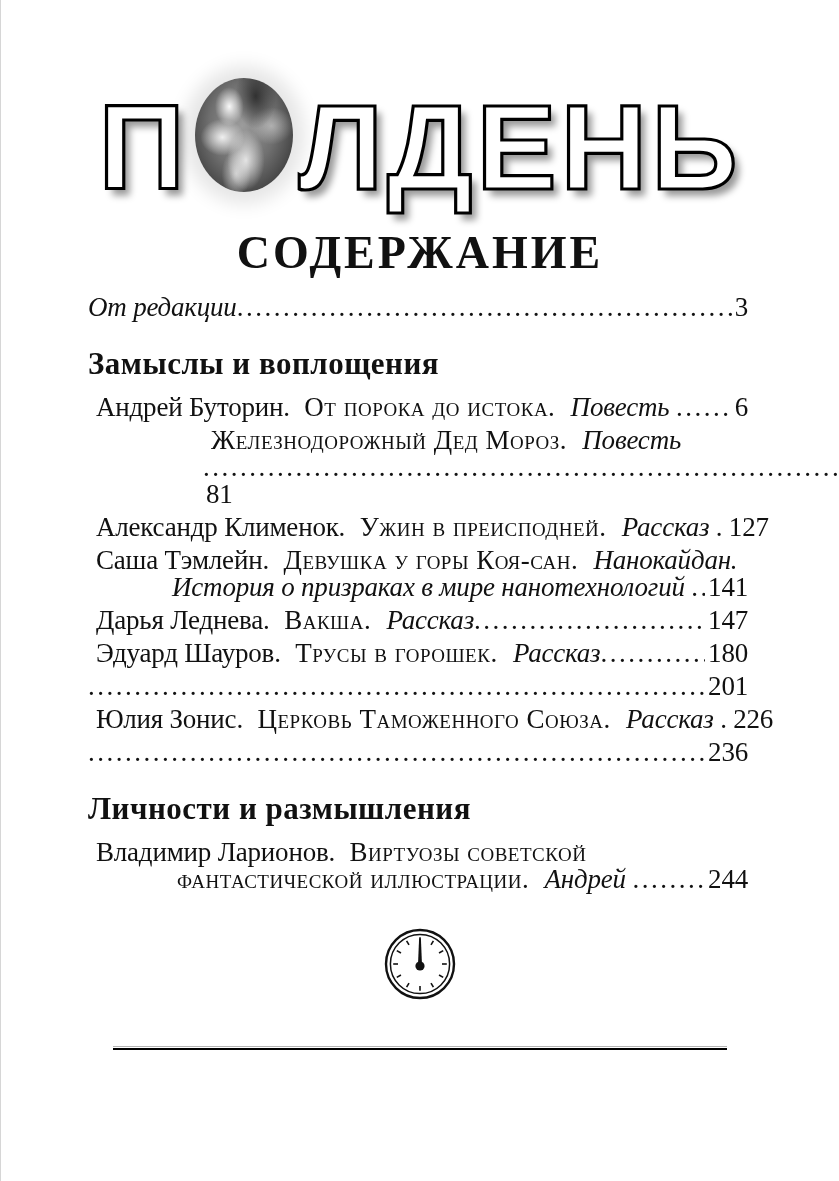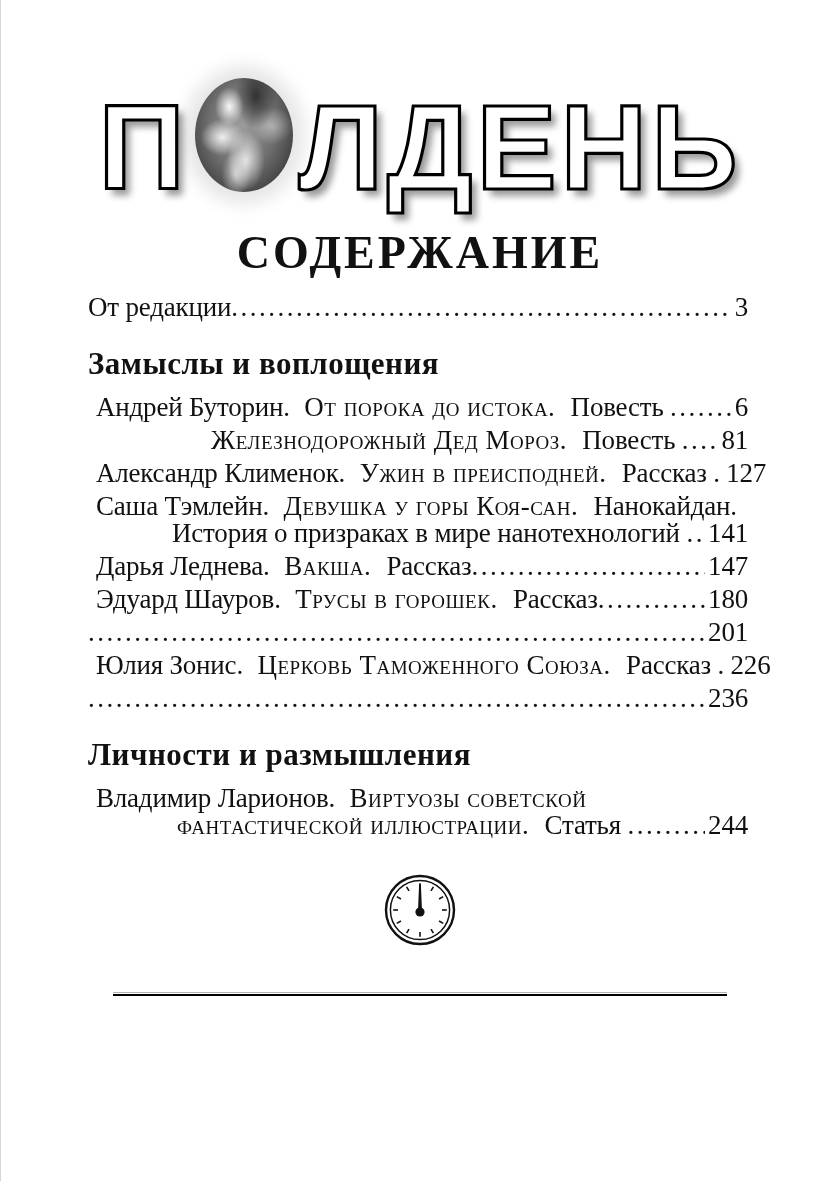--- a/index.html
+++ b/index.html
@@ -61,21 +61,21 @@
   .toc-front{margin-top:17px;}
   .toc-line{
     display:flex;align-items:baseline;
     font-size:27px;line-height:27px;
     letter-spacing:-0.2px;
   }
   .toc-entry{margin-bottom:6px;}
   .line-text{white-space:pre;}
   .seg{white-space:pre;margin-left:8px;}
   .sc{font-variant:small-caps;letter-spacing:.5px;}
-  .it{}
+  .it{font-style:italic;}
   .leader{flex:1 1 auto;overflow:hidden;min-width:10px;}
   .leader::after{
     content:"....................................................................................................................................";
     letter-spacing:2.5px;color:#111;
   }
   .pg{white-space:pre;padding-left:3px;}
   
   .clock-wrap{display:flex;justify-content:center;margin-top:33px;}
   
   .rule{
@@ -106,21 +106,21 @@
         <div class="toc-section">
           <div class="sec-heading">Замыслы и воплощения</div>
           <div class="toc-entry">
             <div class="toc-line">
               <span class="line-text"><span class="seg">Андрей Буторин. </span><span class="seg sc">От порока до истока. </span><span class="seg it">Повесть </span></span>
               <span class="leader"></span>
               <span class="pg">6</span>
             </div>
           </div>
           <div class="toc-entry">
-            <div class="toc-line" style="padding-left: 115px;">
+            <div class="toc-line" style="padding-left: 115px; flex-direction: column;">
               <span class="line-text"><span class="seg sc">Железнодорожный Дед Мороз. </span><span class="seg it">Повесть </span></span>
               <span class="leader"></span>
               <span class="pg">81</span>
             </div>
           </div>
           <div class="toc-entry">
             <div class="toc-line">
               <span class="line-text"><span class="seg">Александр Клименок. </span><span class="seg sc">Ужин в преисподней. </span><span class="seg it">Рассказ </span></span>
               <span class="leader"></span>
               <span class="pg">127</span>
@@ -172,21 +172,21 @@
             </div>
           </div>
         </div>
         <div class="toc-section">
           <div class="sec-heading">Личности и размышления</div>
           <div class="toc-entry">
             <div class="toc-line">
               <span class="line-text"><span class="seg">Владимир Ларионов. </span><span class="seg sc">Виртуозы советской</span></span>
             </div>
             <div class="toc-line" style="padding-left: 81px;">
-              <span class="line-text"><span class="seg sc">фантастической иллюстрации. </span><span class="seg it">Статья </span></span>
+              <span class="line-text"><span class="seg sc">фантастической иллюстрации. </span><span class="seg it">Андрей </span></span>
               <span class="leader"></span>
               <span class="pg">244</span>
             </div>
           </div>
         </div>
       </div>
   </div>
 
   <div class="clock-wrap">
     <svg width="76" height="76" viewBox="0 0 76 76">

